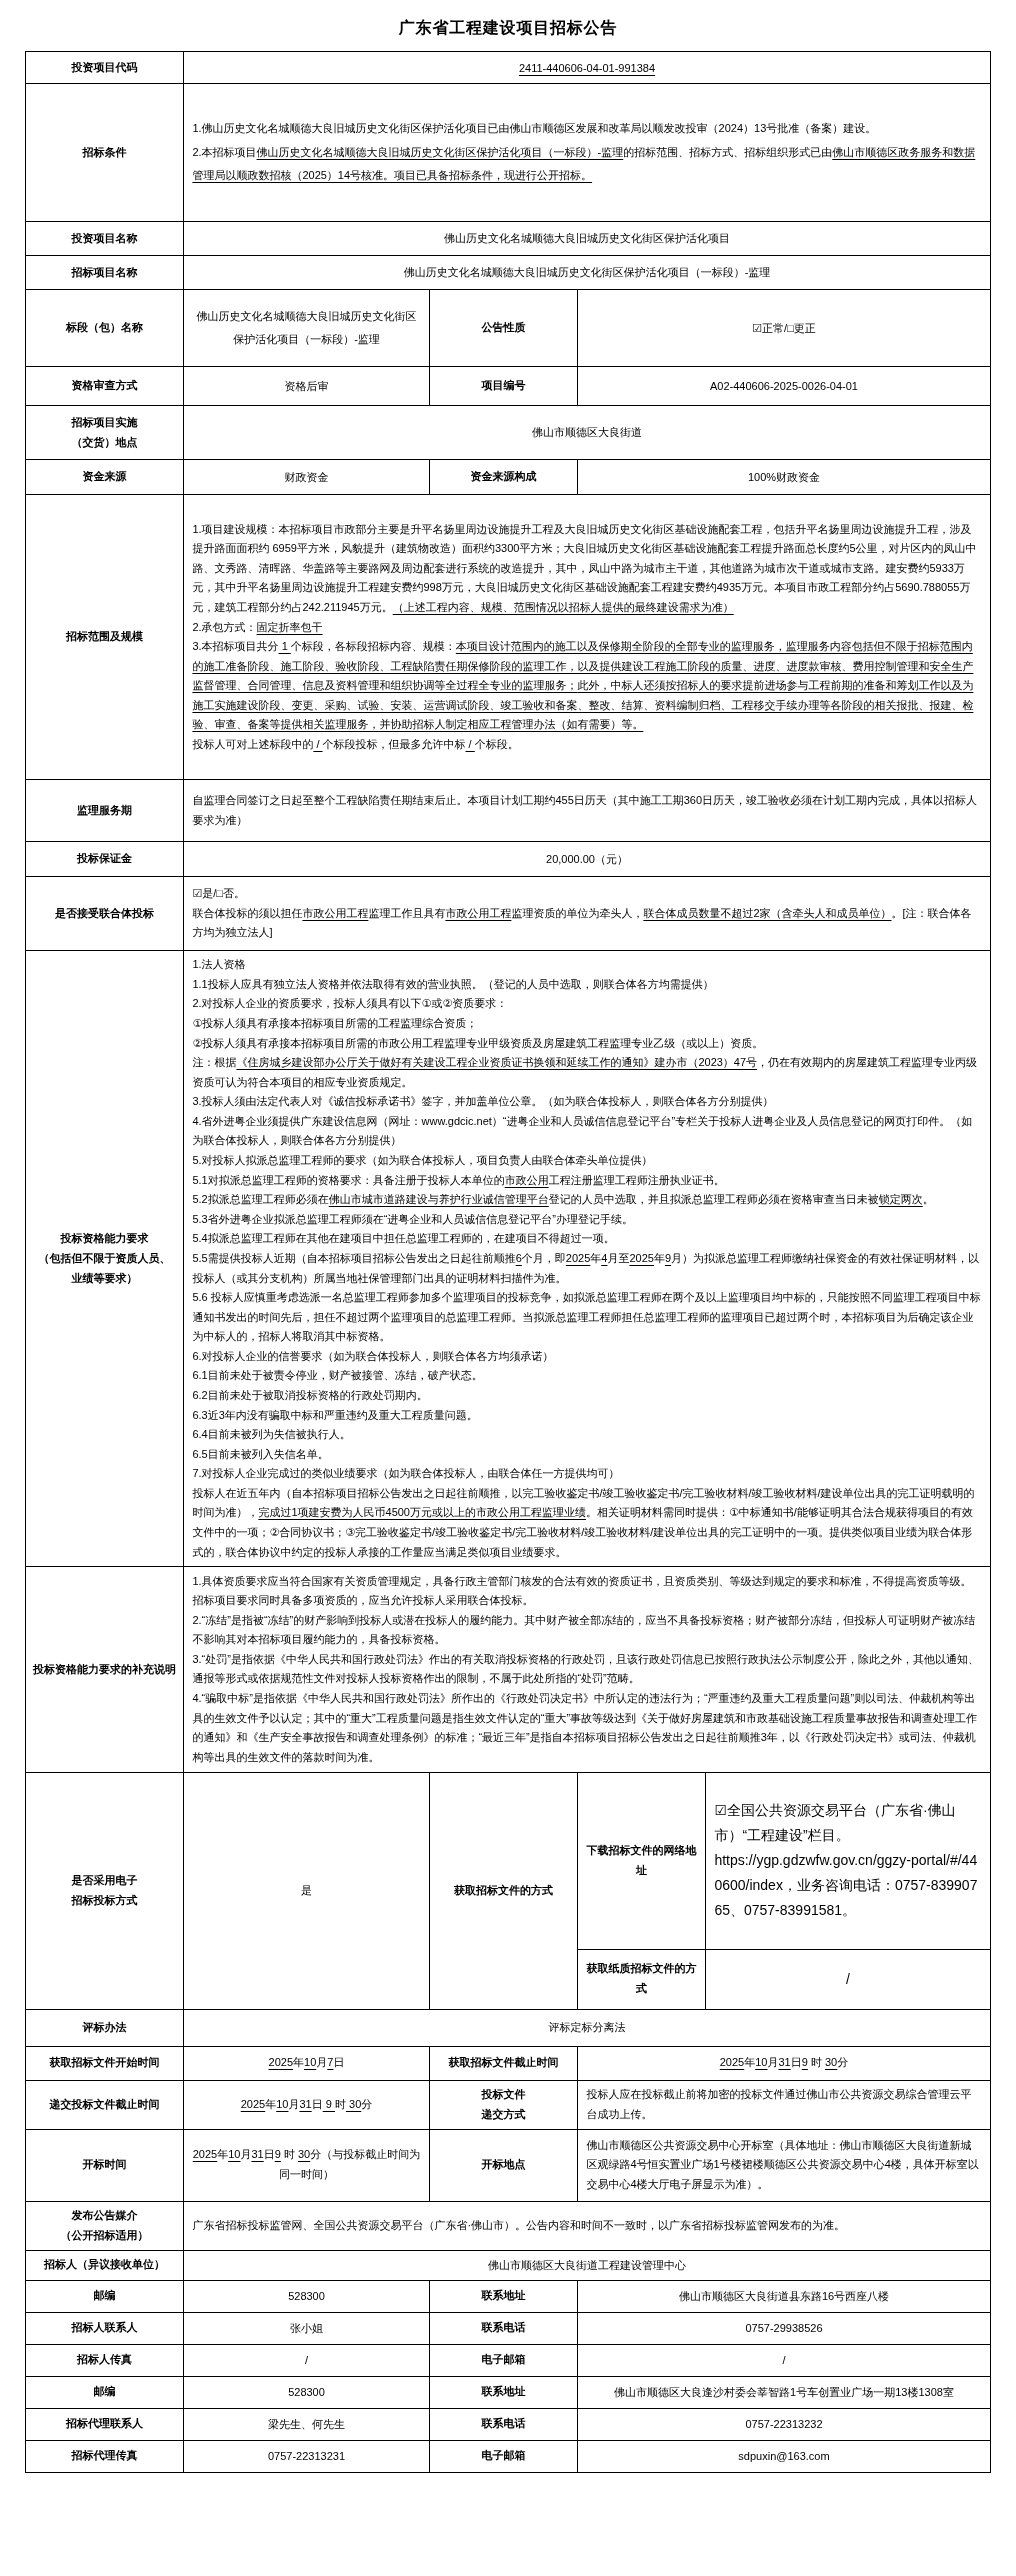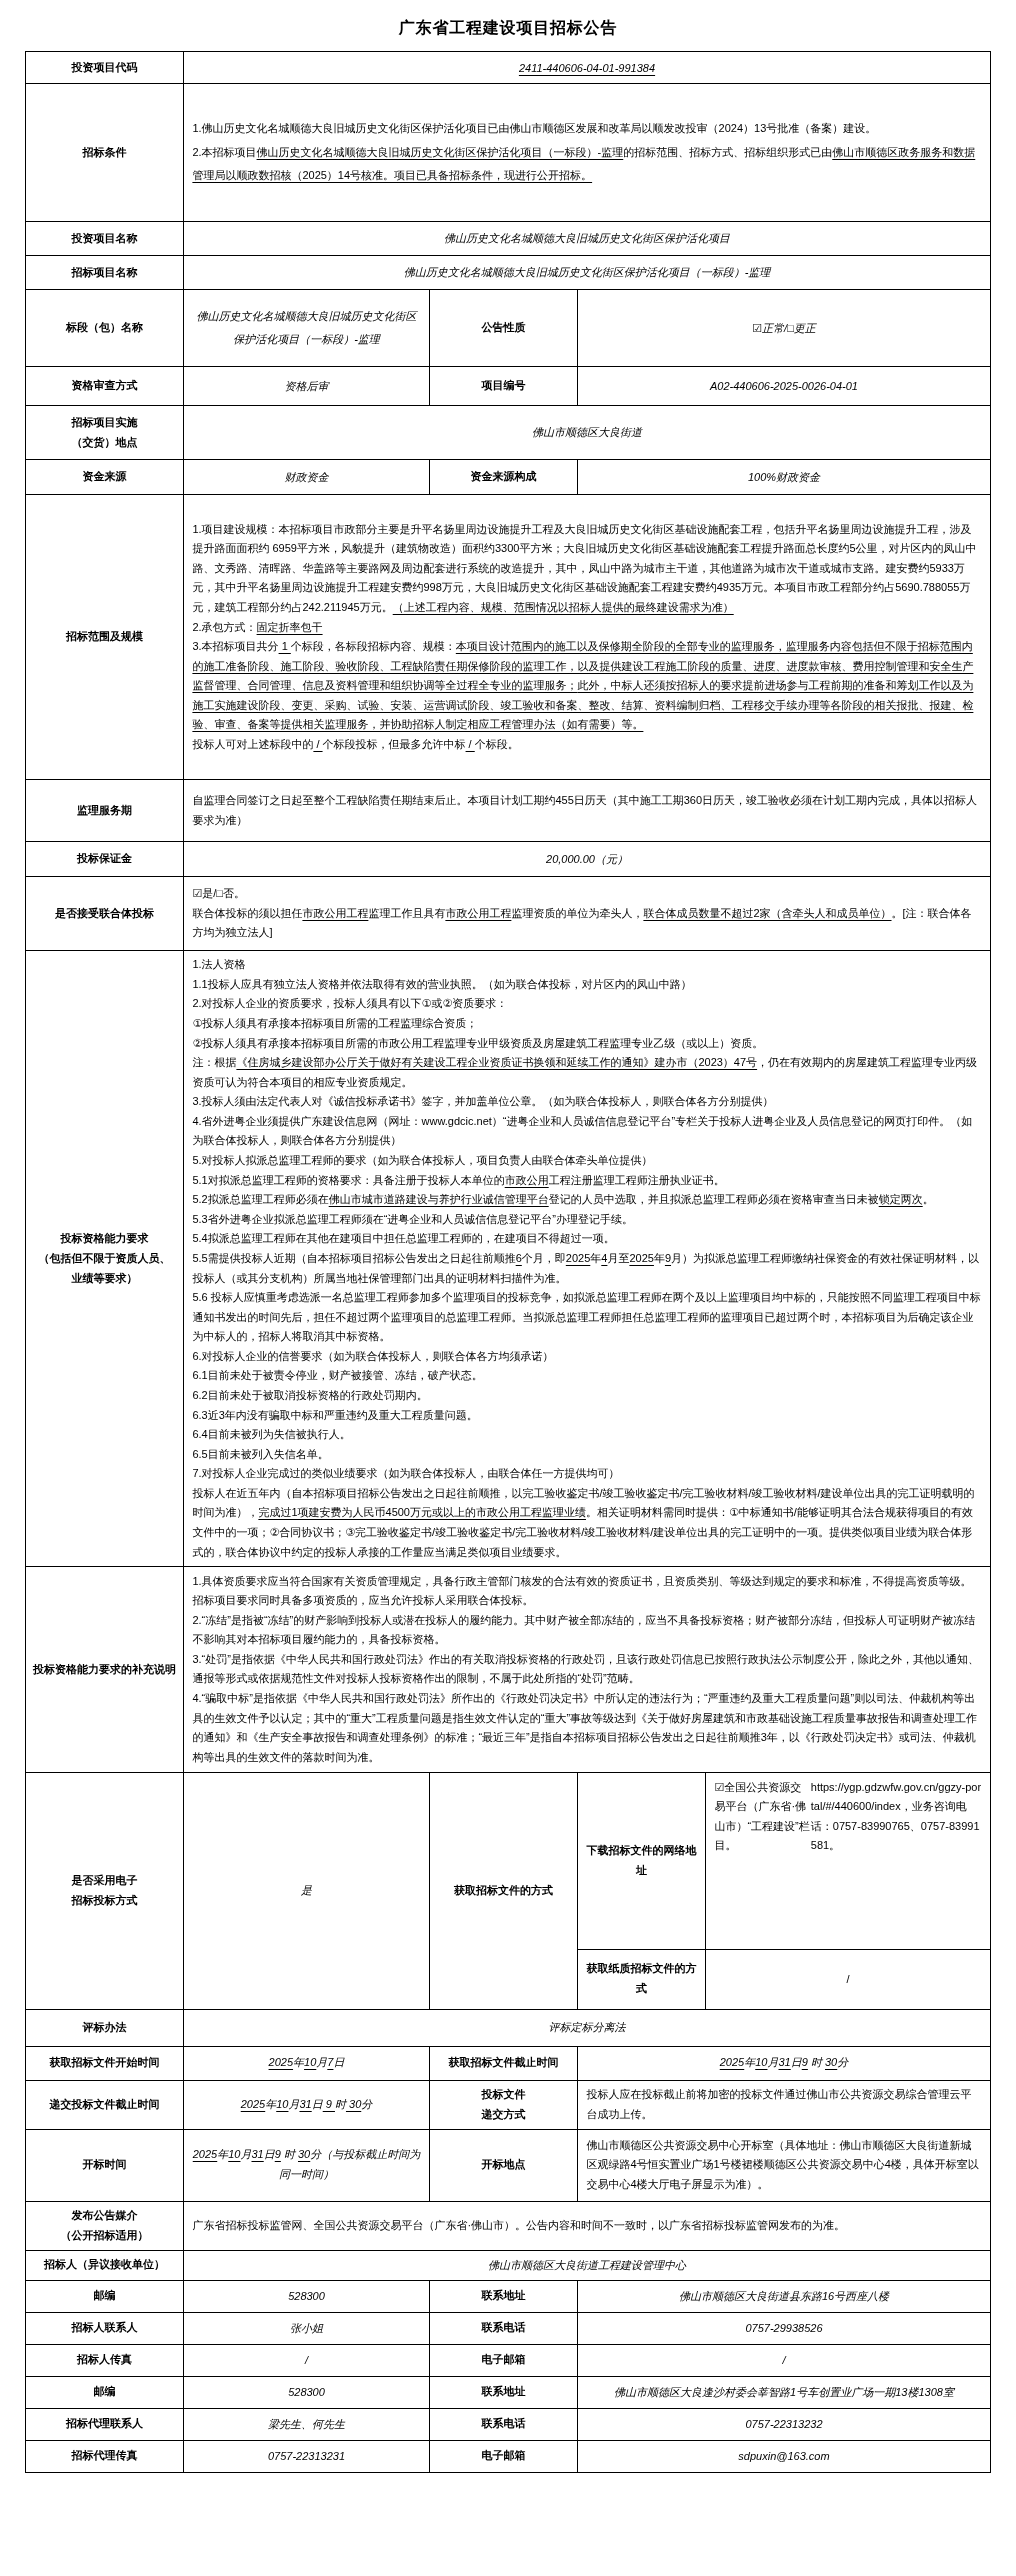--- a/index.html
+++ b/index.html
@@ -1,31 +1,31 @@
 <!DOCTYPE html>
 <html style="font-size:13.4px"><head>
 <meta charset="utf-8">
 <style>
   html,body{margin:0;padding:0;background:#fff;}
   .page{width:1016px;min-height:2576px;position:relative;font-family:"Liberation Sans","DejaVu Sans",sans-serif;color:#000;background:#fff;overflow:hidden;}
   .title{font-size:16px;font-weight:bold;text-align:center;padding:18.4px 0 11.7px 0;letter-spacing:0.8px;}
   table.doc{width:964px;margin:0 auto;border-collapse:collapse;table-layout:fixed;border:1.7px solid #000;}
   td{border:0.8px solid #000;border-top-width:1.7px;border-bottom-width:1.7px;vertical-align:middle;font-size:11px;padding:4.2px 8.4px;word-break:break-all;}
   td.lbl{font-weight:bold;text-align:center;white-space:pre-line;line-height:1.8;padding:4.2px 5px;}
-  .val-c{text-align:center;font-style:italic;}
+  .val-c{text-align:center;}
   .val-l{text-align:left;}
   .para{line-height:1.78;margin:0 0;}
   .lh-lg .para{line-height:2.15;}
   .u{text-decoration:underline;text-underline-offset:3.4px;}
   td.nopad{padding:0;}
   .sub{display:flex;flex-direction:column;height:100%;}
   .subrow{display:flex;align-items:stretch;}
   .subrow + .subrow{border-top:0.8px solid #000;}
   .sublbl{flex:0 0 117px;width:117px;border-right:0.8px solid #000;display:flex;align-items:center;justify-content:center;text-align:center;font-weight:bold;font-size:11px;line-height:1.8;padding:5px;}
-  .subval{flex:1;display:flex;justify-content:center;padding:5px 8.4px;font-size:11px;word-break:break-all;}
+  .subval{flex:1;display:flex;flex-direction:column;justify-content:center;padding:5px 8.4px;font-size:14px;word-break:break-all;}
   .subval.center{align-items:center;}
   .subrow.big{min-height:176px;}
   .subrow.small{min-height:59px;justify-content:space-between;}
 </style>
 </head>
 <body>
 
 <div class="page">
   <div class="title">广东省工程建设项目招标公告</div>
 
@@ -118,21 +118,21 @@
             <div class="para"><span>联合体投标的须以担任</span><span class="u">市政公用工程</span><span>监理工作且具有</span><span class="u">市政公用工程</span><span>监理资质的单位为牵头人，</span><span class="u">联合体成员数量不超过2家（含牵头人和成员单位）</span><span>。[注：联合体各方均为独立法人]</span></div>
           </td>
     </tr>
 
     <tr>
       <td class="lbl">投标资格能力要求
 （包括但不限于资质人员、
 业绩等要求）</td>
       <td colspan="3" class="val-l">
             <div class="para"><span>1.法人资格</span></div>
-            <div class="para"><span>1.1投标人应具有独立法人资格并依法取得有效的营业执照。（如为联合体投标，对片区内的凤山中路）</span></div>
+            <div class="para"><span>1.1投标人应具有独立法人资格并依法取得有效的营业执照。（登记的人员中选取，则联合体各方均需提供）</span></div>
             <div class="para"><span>2.对投标人企业的资质要求，投标人须具有以下①或②资质要求：</span></div>
             <div class="para"><span>①投标人须具有承接本招标项目所需的工程监理综合资质；</span></div>
             <div class="para"><span>②投标人须具有承接本招标项目所需的市政公用工程监理专业甲级资质及房屋建筑工程监理专业乙级（或以上）资质。</span></div>
             <div class="para"><span>注：根据</span><span class="u">《住房城乡建设部办公厅关于做好有关建设工程企业资质证书换领和延续工作的通知》建办市（2023）47号</span><span>，仍在有效期内的房屋建筑工程监理专业丙级资质可认为符合本项目的相应专业资质规定。</span></div>
             <div class="para"><span>3.投标人须由法定代表人对《诚信投标承诺书》签字，并加盖单位公章。（如为联合体投标人，则联合体各方分别提供）</span></div>
             <div class="para"><span>4.省外进粤企业须提供广东建设信息网（网址：www.gdcic.net）“进粤企业和人员诚信信息登记平台”专栏关于投标人进粤企业及人员信息登记的网页打印件。（如为联合体投标人，则联合体各方分别提供）</span></div>
             <div class="para"><span>5.对投标人拟派总监理工程师的要求（如为联合体投标人，项目负责人由联合体牵头单位提供）</span></div>
             <div class="para"><span>5.1对拟派总监理工程师的资格要求：具备注册于投标人本单位的</span><span class="u">市政公用</span><span>工程注册监理工程师注册执业证书。</span></div>
             <div class="para"><span>5.2拟派总监理工程师必须在</span><span class="u">佛山市城市道路建设与养护行业诚信管理平台</span><span>登记的人员中选取，并且拟派总监理工程师必须在资格审查当日未被</span><span class="u">锁定两次</span><span>。</span></div>
             <div class="para"><span>5.3省外进粤企业拟派总监理工程师须在“进粤企业和人员诚信信息登记平台”办理登记手续。</span></div>

